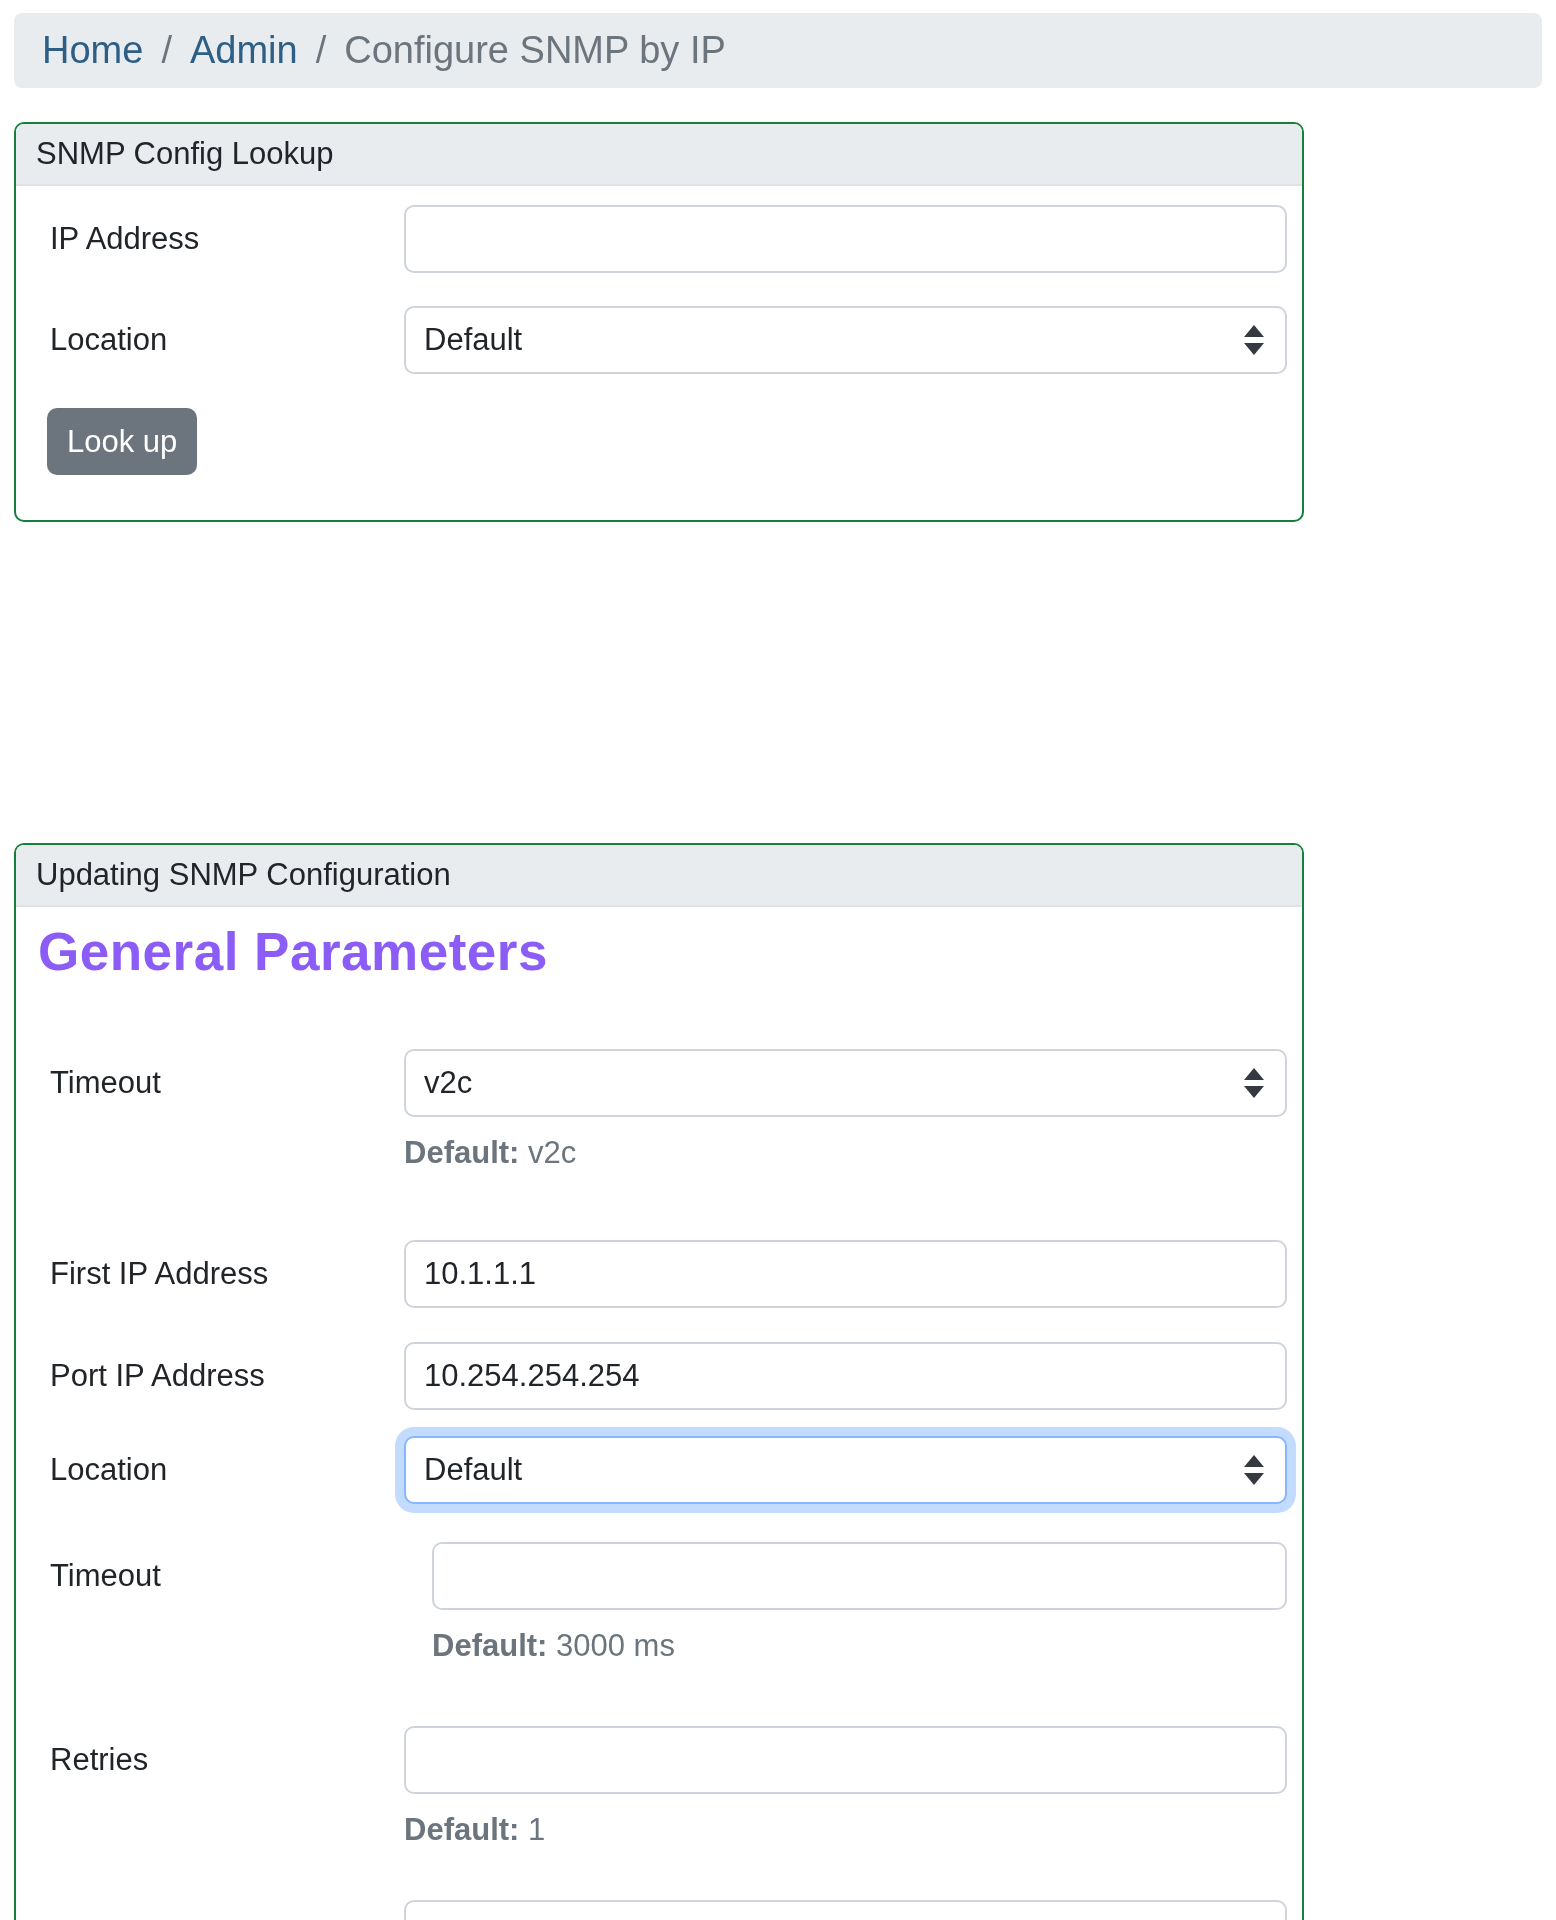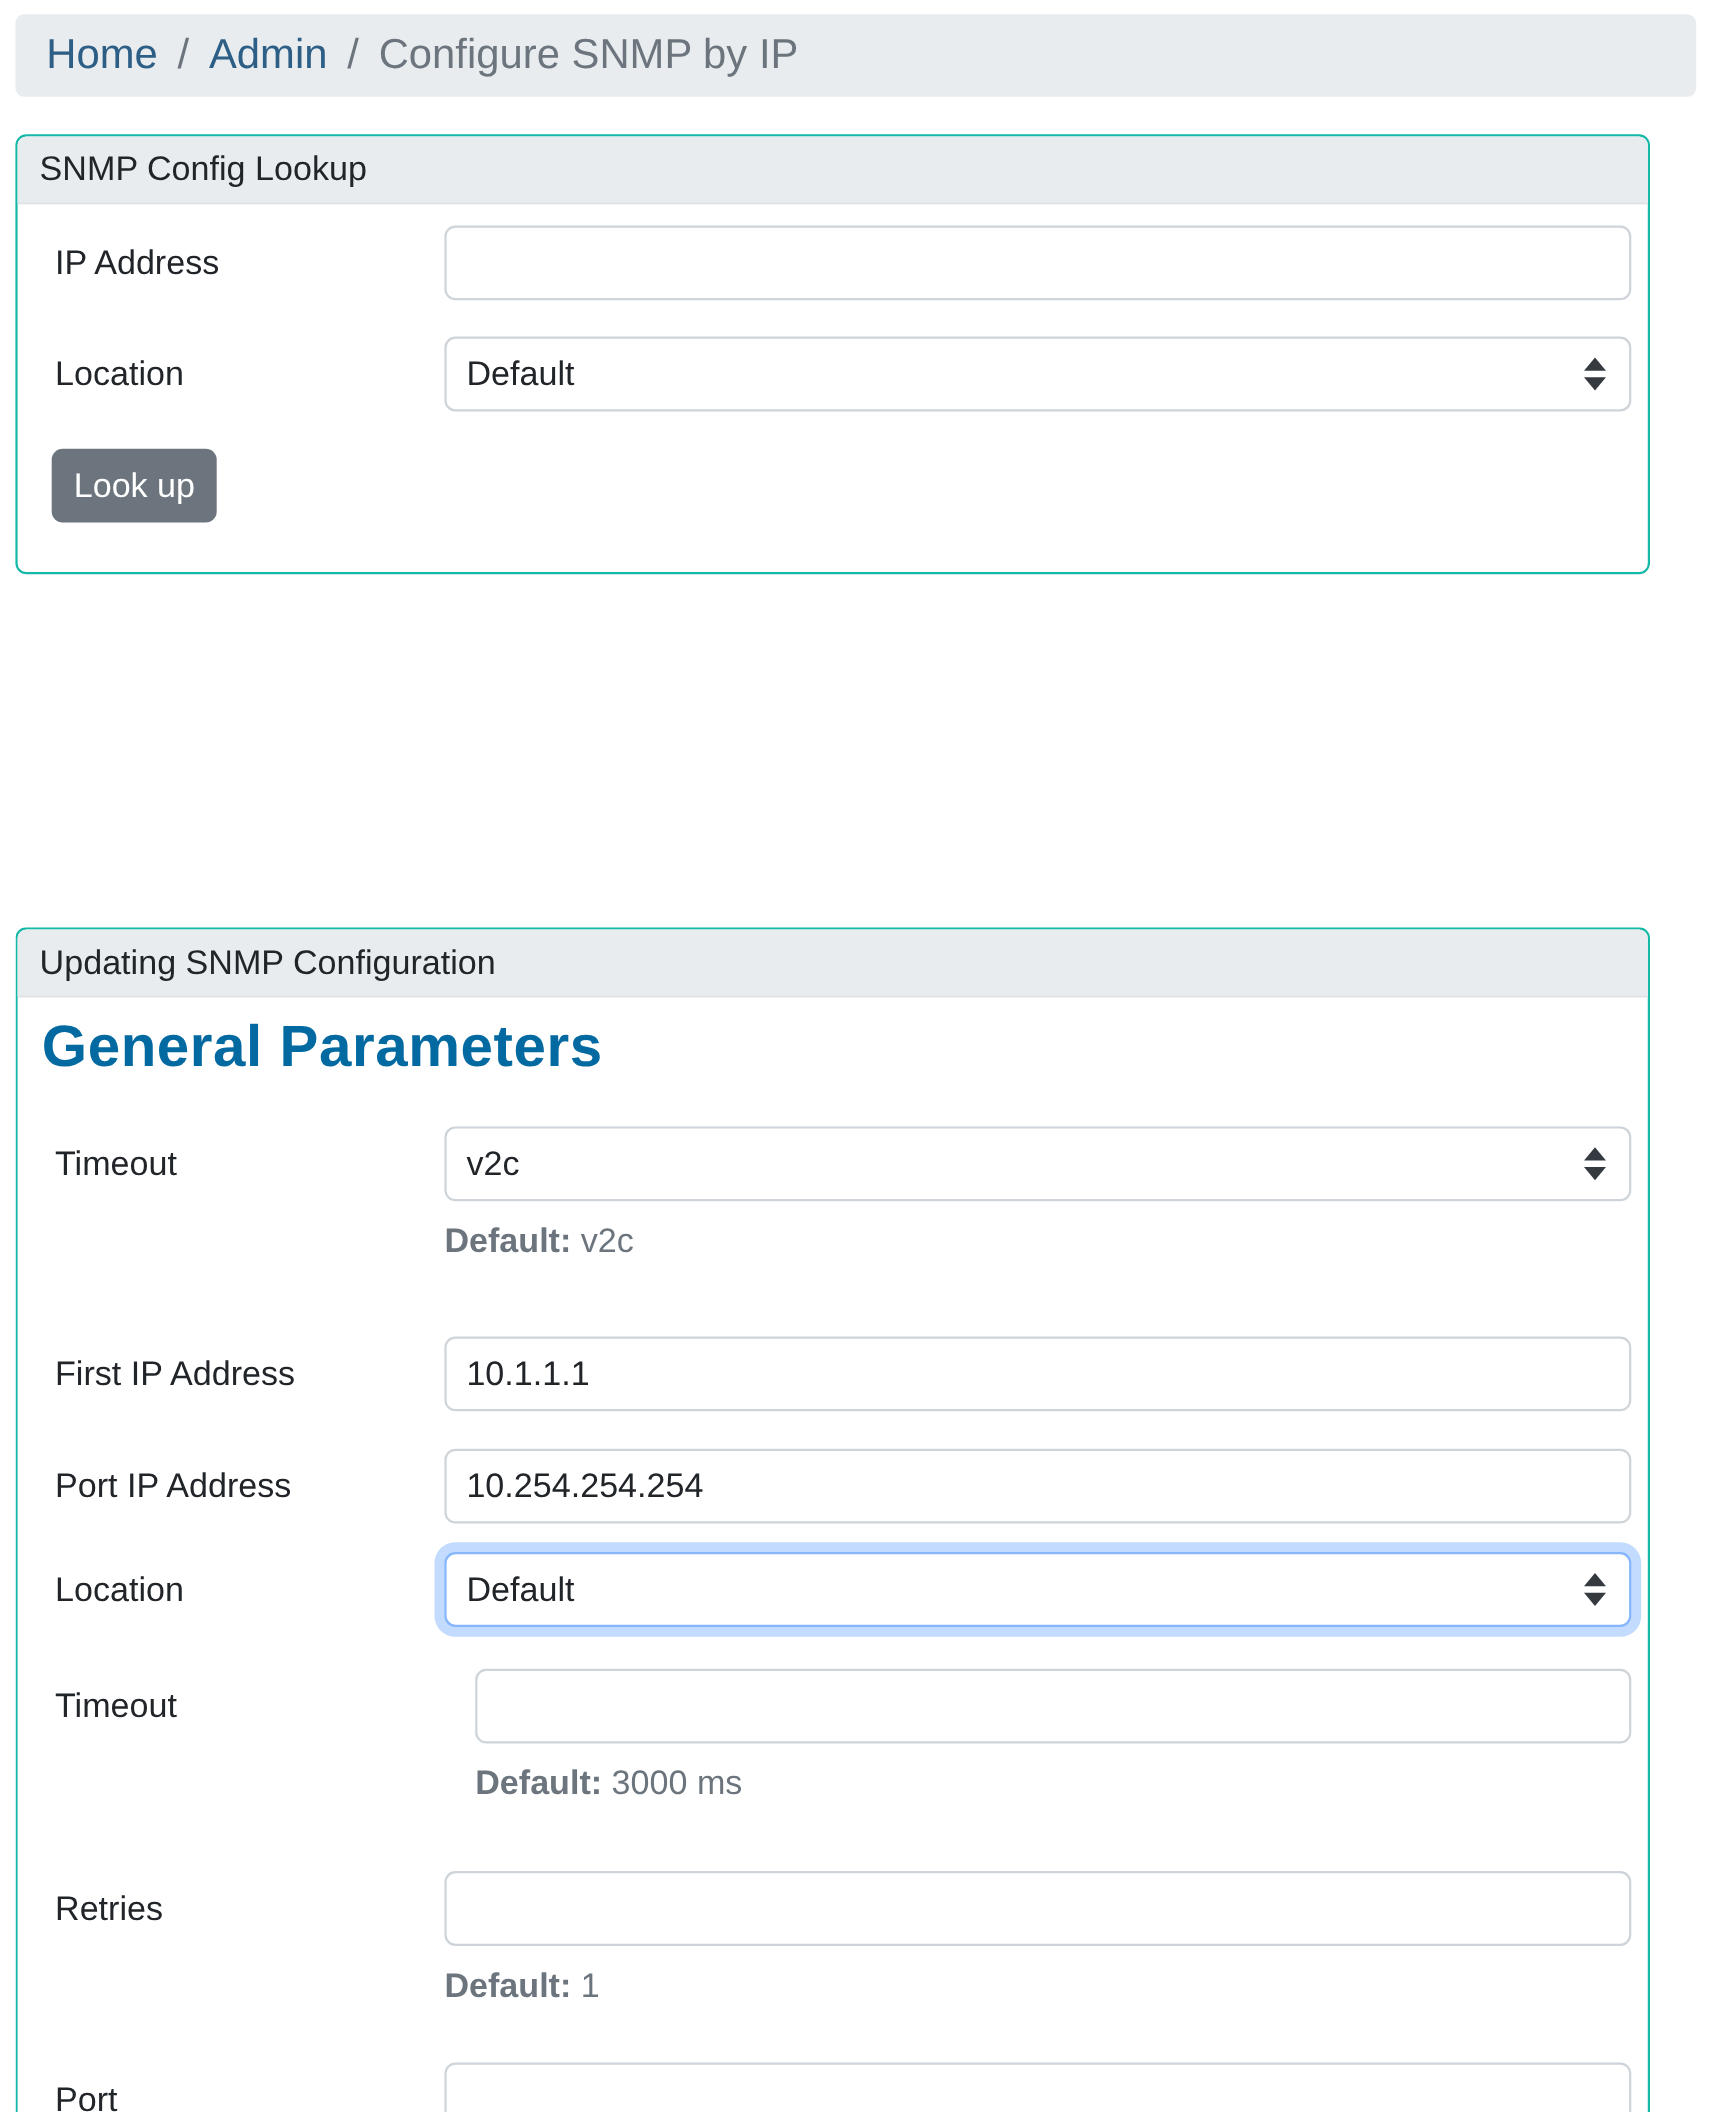--- a/index.html
+++ b/index.html
@@ -32,23 +32,23 @@
     cursor: pointer;
   }
   .breadcrumb .sep {
     color: #6c757d;
     margin: 0 18px;
   }
   .breadcrumb .current { color: #6c757d; }
 
   
   .card {
-    width: 1486px;
+    width: 1290px;
     background: #ffffff;
-    border: 2px solid #14b8a6;
+    border: 2px solid #15803d;
     border-radius: 10px;
   }
   .card-1 { margin-top: 34px; }
   .card-2 { margin-top: 321px; border-bottom: none; border-radius: 10px 10px 0 0; }
   .card-header {
     background: #e9ecef;
     border-bottom: 2px solid #dee2e6;
     border-radius: 8px 8px 0 0;
     height: 62px;
     display: flex; align-items: center;
@@ -56,23 +56,23 @@
     font-size: 31px;
     color: #212529;
   }
   .card-2 .card-header { border-radius: 8px 8px 0 0; }
   .card-body-1 { padding: 19px 15px 45px 20px; }
   .card-body-2 { padding: 16px 15px 40px 20px; }
 
   .section-heading {
     font-size: 53px;
     font-weight: 600;
-    color: #0369a1;
+    color: #8b5cf6;
     line-height: 58px;
-    margin: 0 0 43px 2px;
+    margin: 0 0 68px 2px;
     letter-spacing: 0.5px;
   }
 
   
   .form-row { display: flex; align-items: flex-start; }
   .form-row .label-col {
     width: 368px;
     flex: 0 0 368px;
     padding: 16px 10px 0 14px;
     font-size: 31px;

